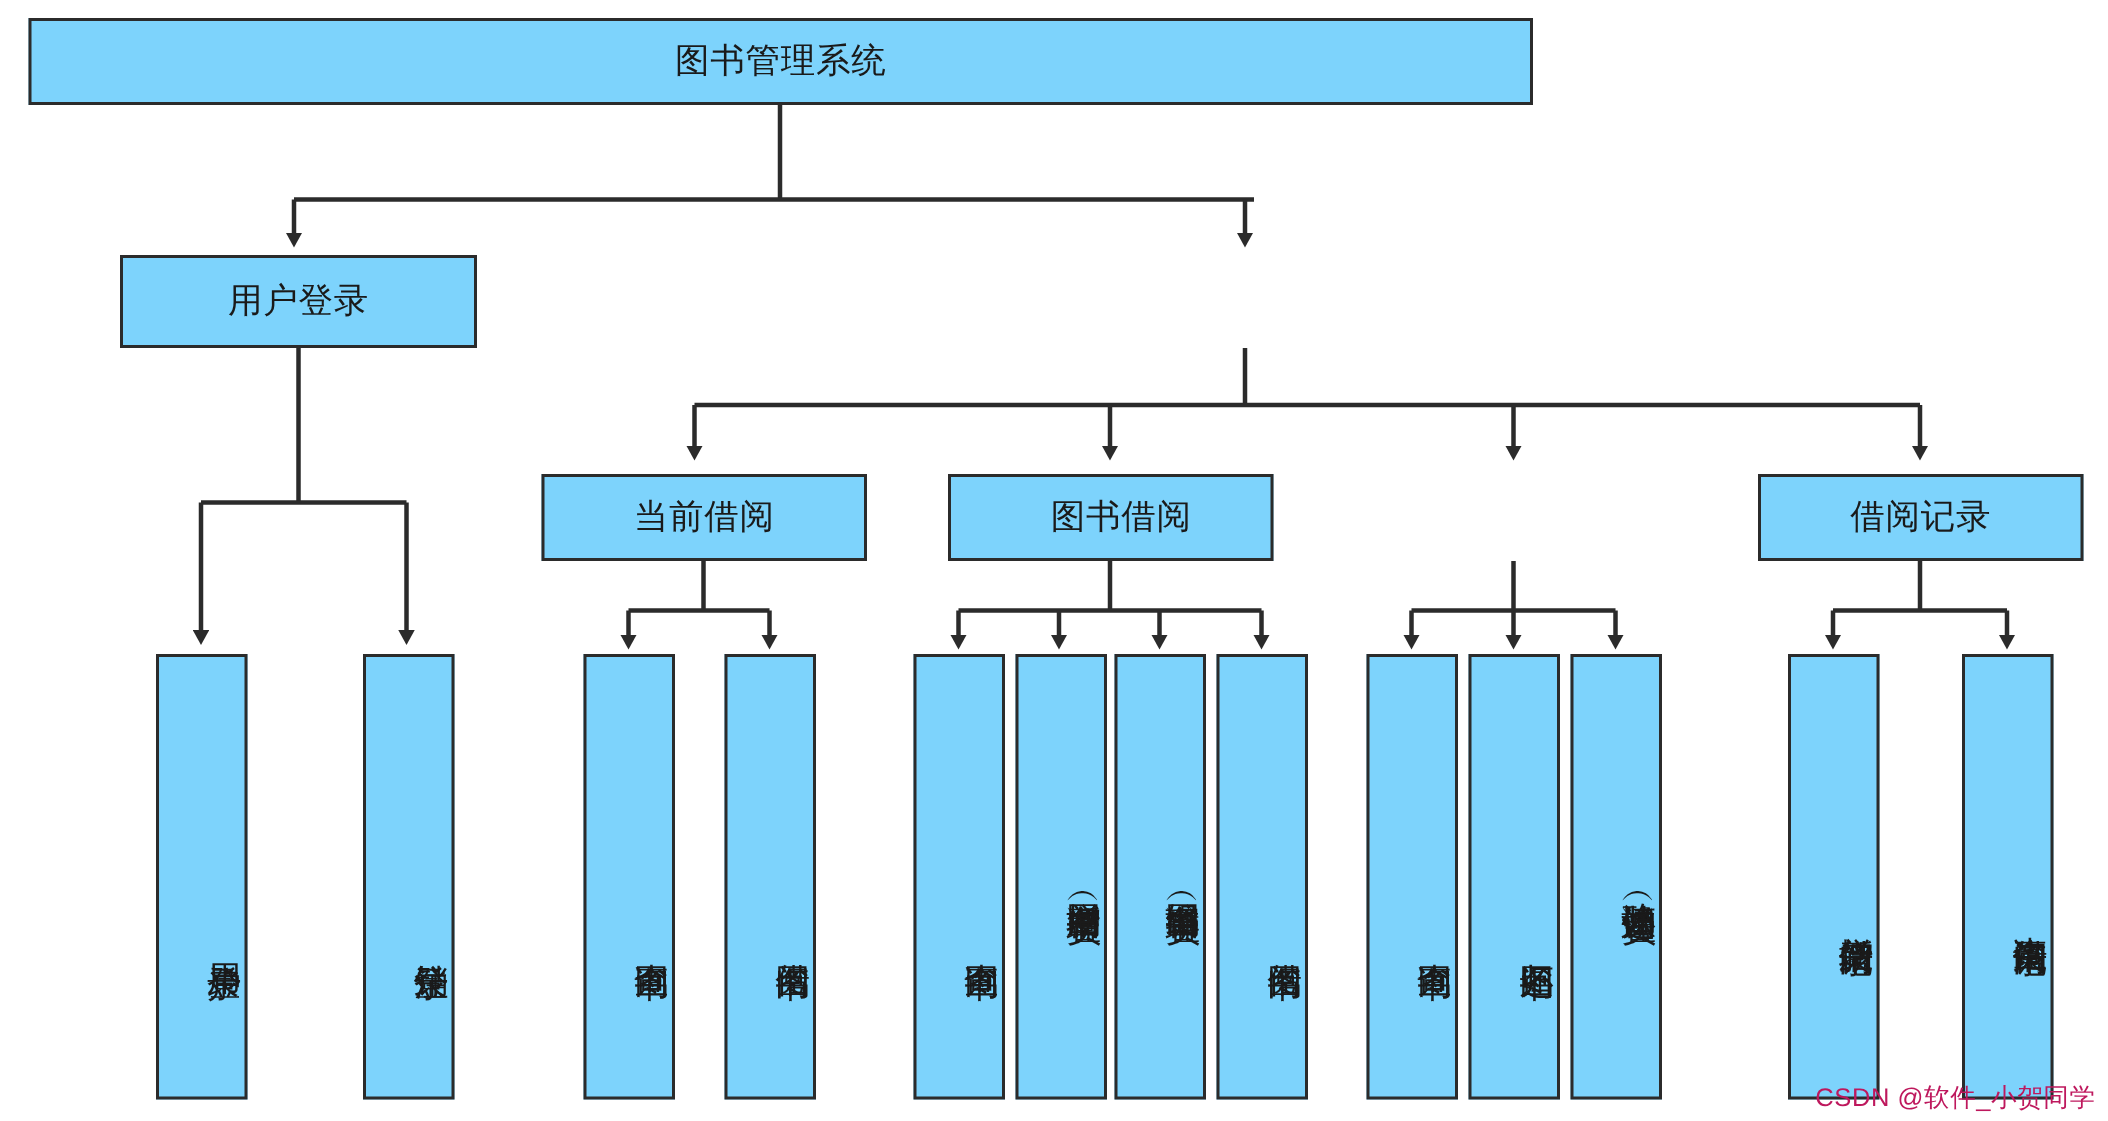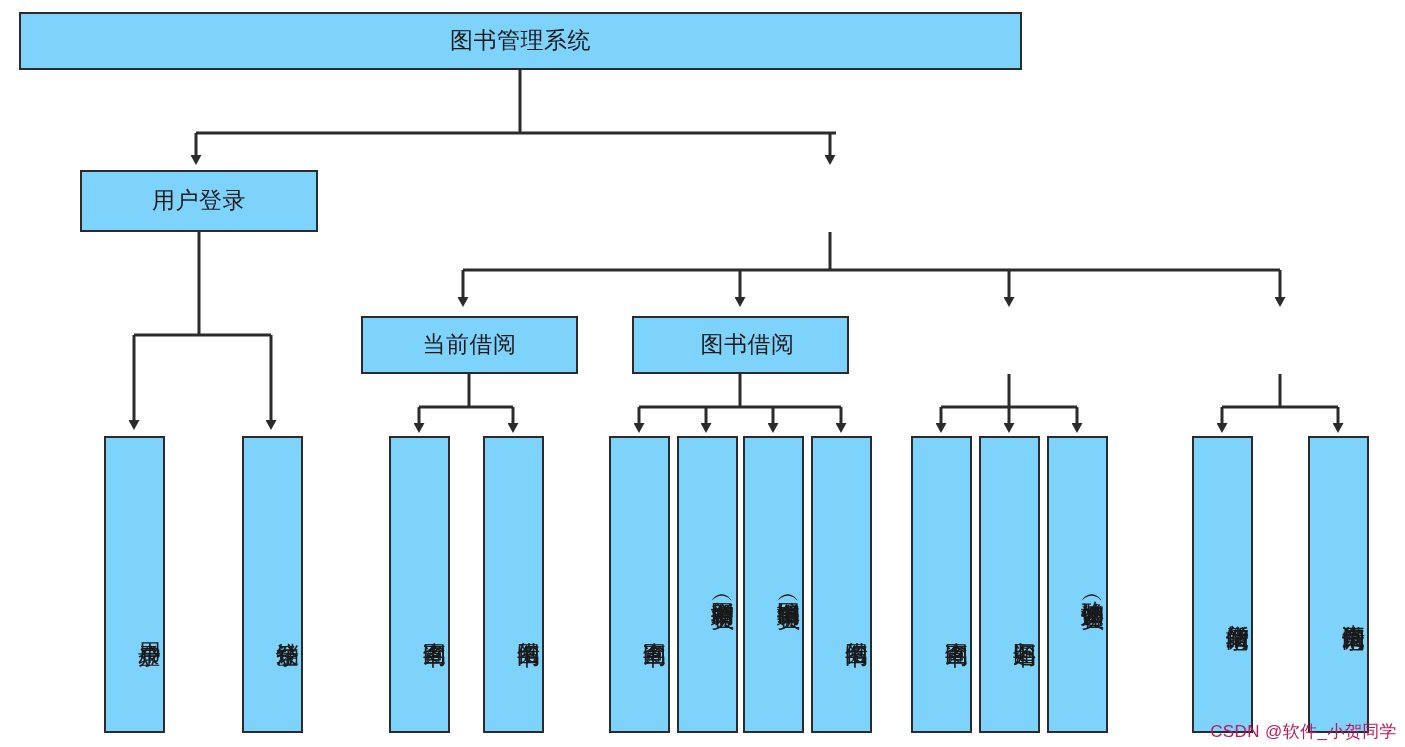--- a/index.html
+++ b/index.html
@@ -130,20 +130,23 @@
   <div class="node node-h" style="left:80px; top:170px; width:238px; height:62px;">
     <span>用户登录</span>
   </div>
 
   <div class="node node-h" style="left:361px; top:316px; width:217px; height:58px;">
     <span>当前借阅</span>
   </div>
   <div class="node node-h" style="left:632px; top:316px; width:217px; height:58px;padding-left:14px;">
     <span>图书借阅</span>
   </div>
+  <div class="node node-h" style="left:1172px; top:316px; width:217px; height:58px;">
+    <span>借阅记录</span>
+  </div>
 
   <div class="node node-v" style="left:104px; top:436px; width:61px; height:297px; padding-top:82px;">
     <span>用户登录</span>
   </div>
   <div class="node node-v" style="left:242px; top:436px; width:61px; height:297px; padding-top:82px;">
     <span>注销登录</span>
   </div>
 
   <div class="node node-v" style="left:389px; top:436px; width:61px; height:297px; padding-top:82px;">
     <span>查询图书</span>

